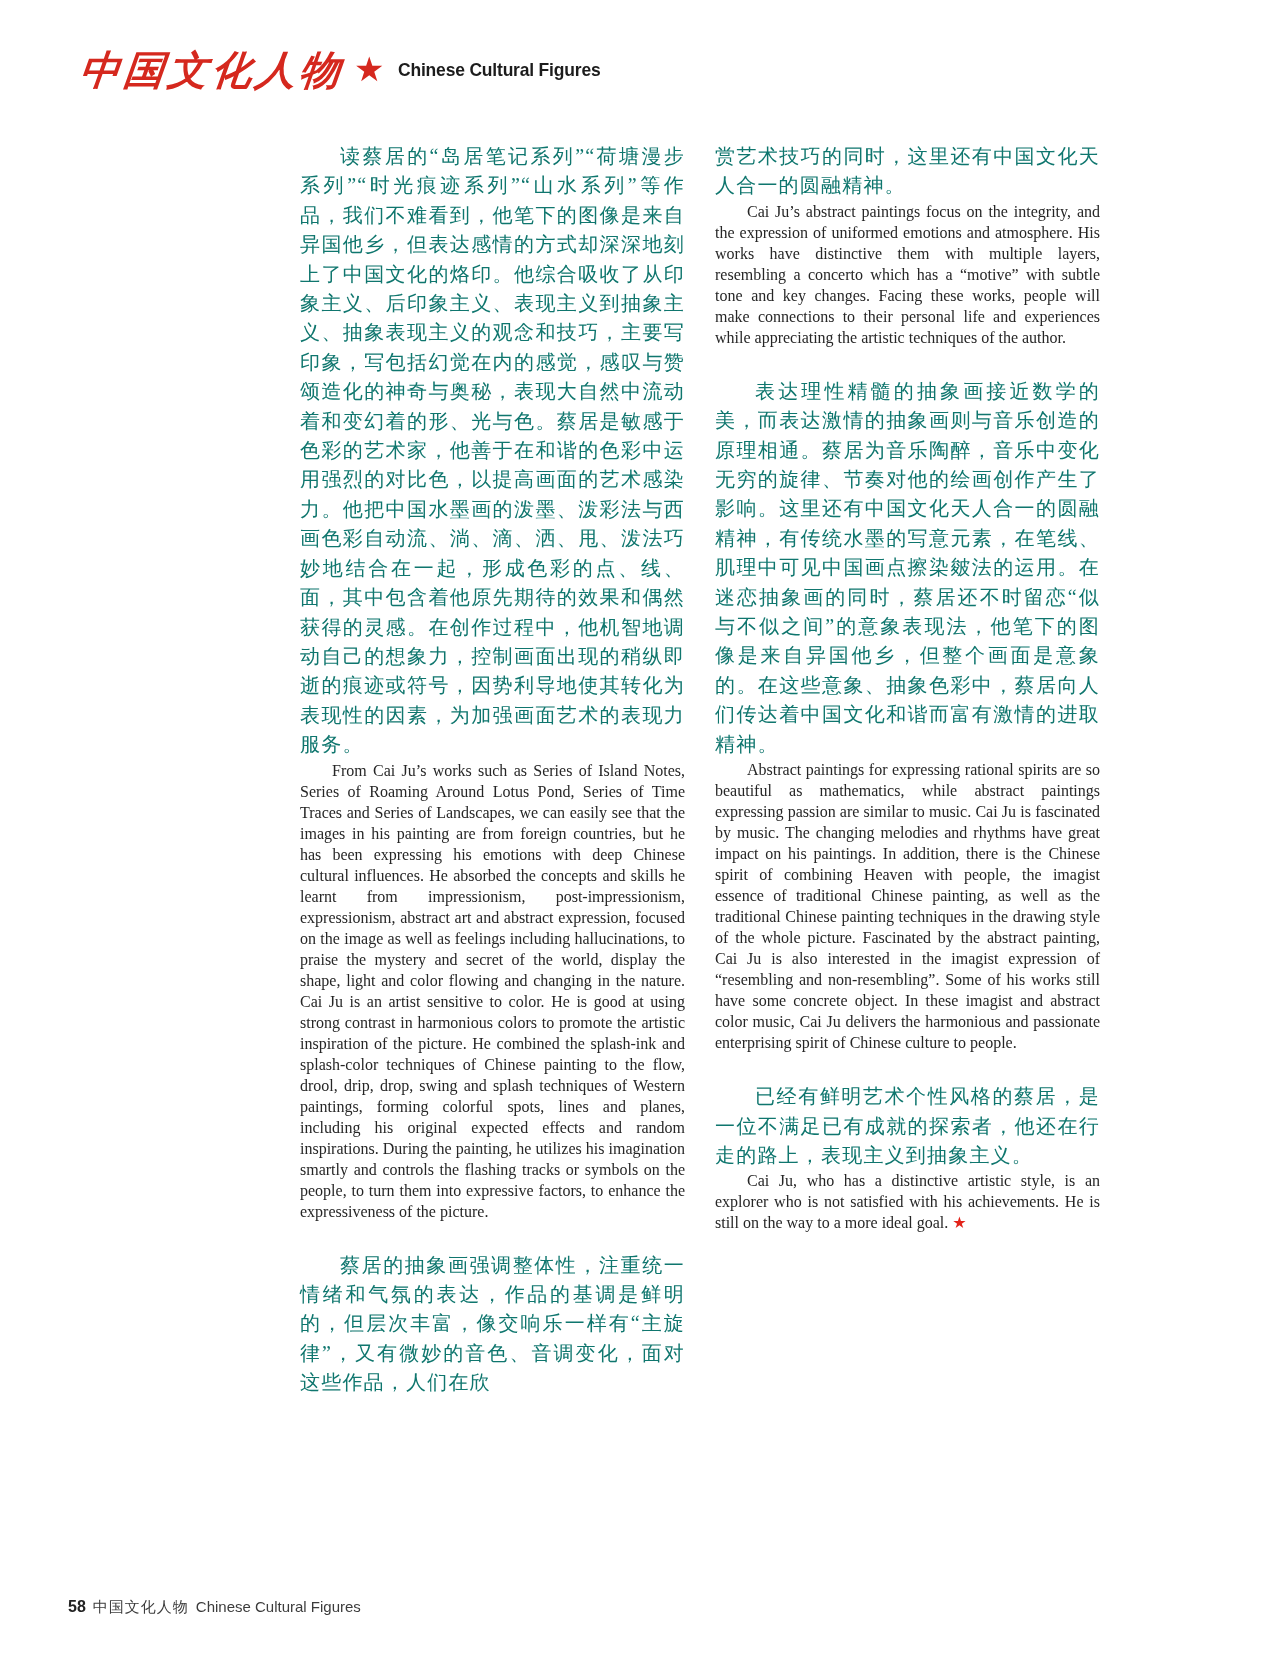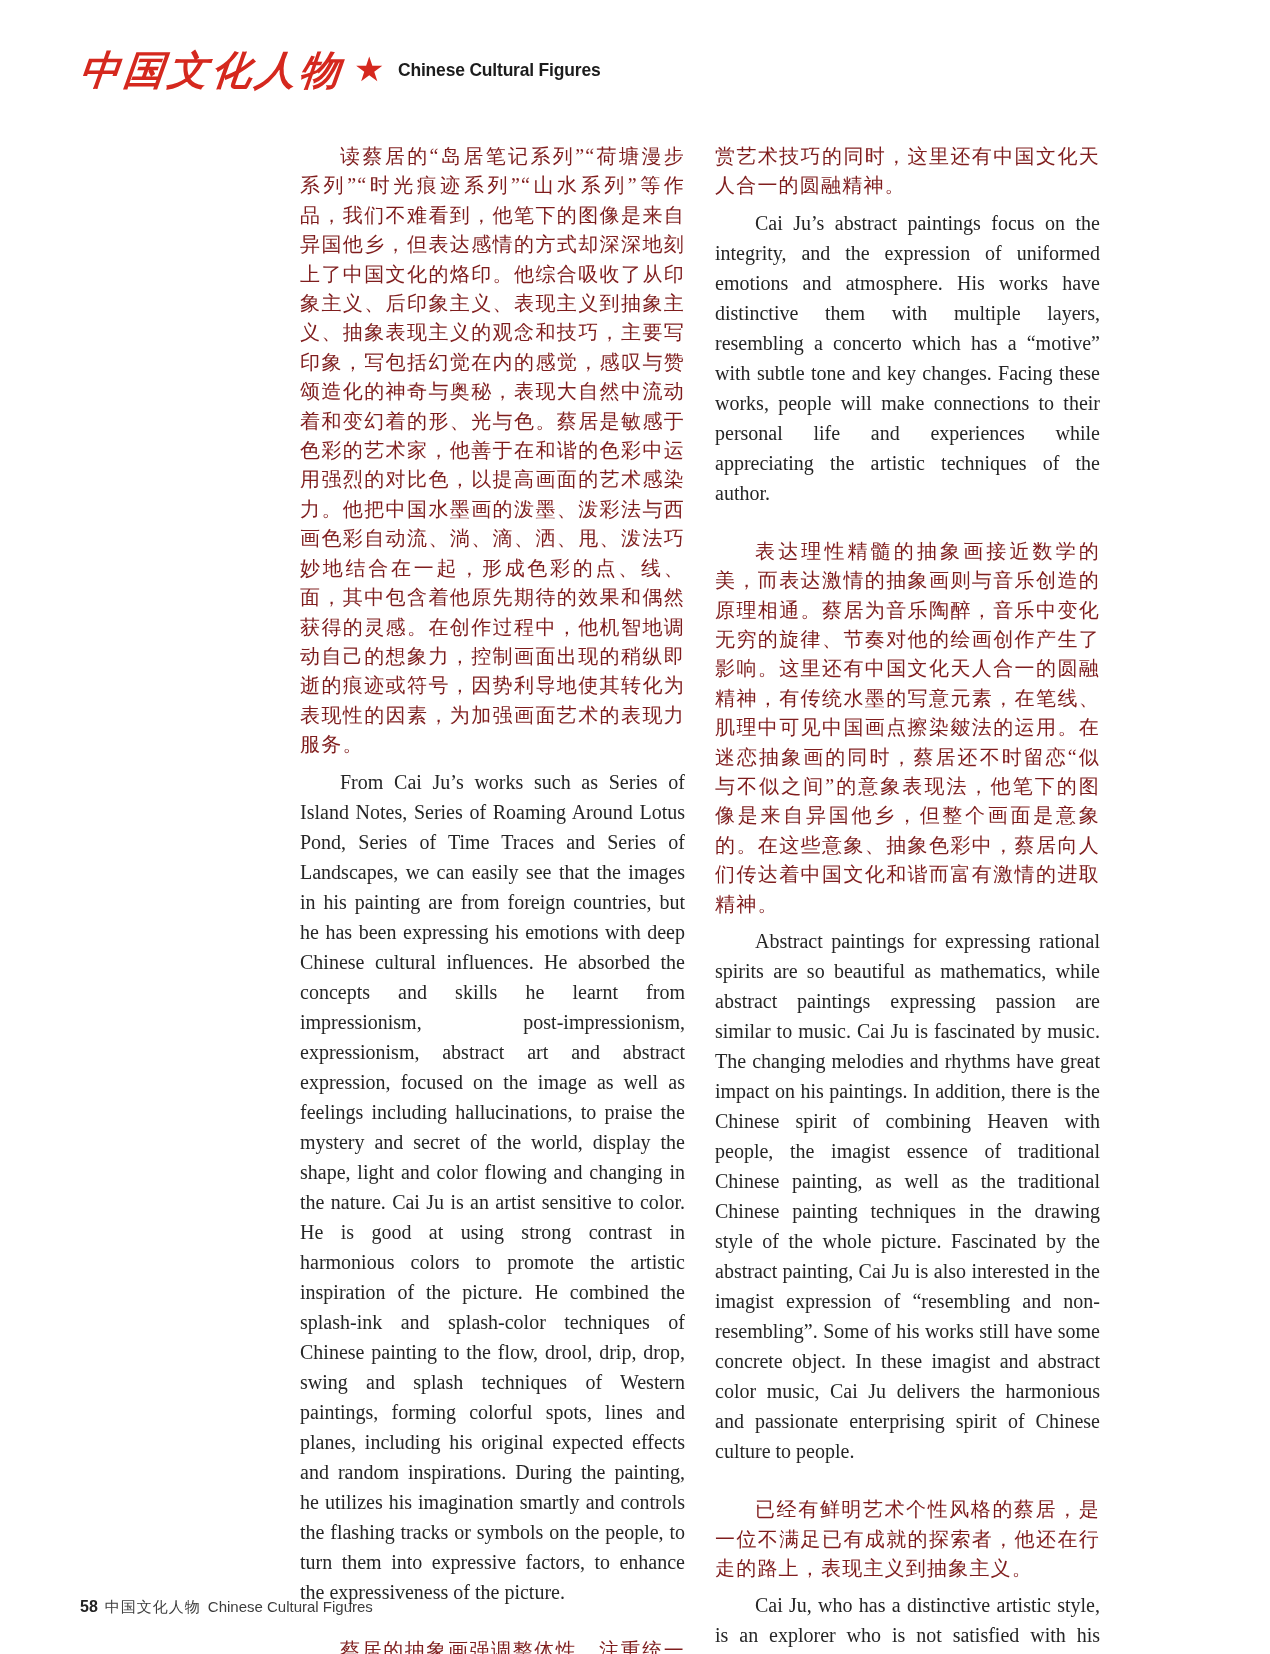--- a/index.html
+++ b/index.html
@@ -42,37 +42,36 @@
   }
   .col{width:385px;}
   .col p{
     margin:0;
     text-align:justify;
     text-indent:2em;
   }
   .col p.zh{
     font-size:20px;
     line-height:29.4px;
-    color:#7f1d1d;
+    color:#0f766e;
     letter-spacing:1.2px;
     font-family:"Liberation Serif", serif;
   }
   .col p.en{
-    font-size:20px;
-    line-height:30px;
+    font-size:16px;
+    line-height:21px;
     color:#262626;
     font-family:"Liberation Serif", serif;
-    margin-top:7px;
   }
   .col p.spaced{margin-top:29px;}
   .col p.noindent{text-indent:0;}
   .star-red{color:#e2231a;letter-spacing:0;}
   
   .footer{
-    position:absolute;left:80px;top:1598px;
+    position:absolute;left:68px;top:1598px;
     font-family:"Liberation Sans", sans-serif;
     font-size:15px;color:#333;
     display:flex;align-items:baseline;gap:7px;
   }
   .footer .page-num{font-weight:700;font-size:16px;color:#222;}
   .footer .footer-cn{letter-spacing:1px;color:#3c3c3c;}
   .footer .footer-en{color:#3c3c3c;}
 </style>
 </head>
 <body>

